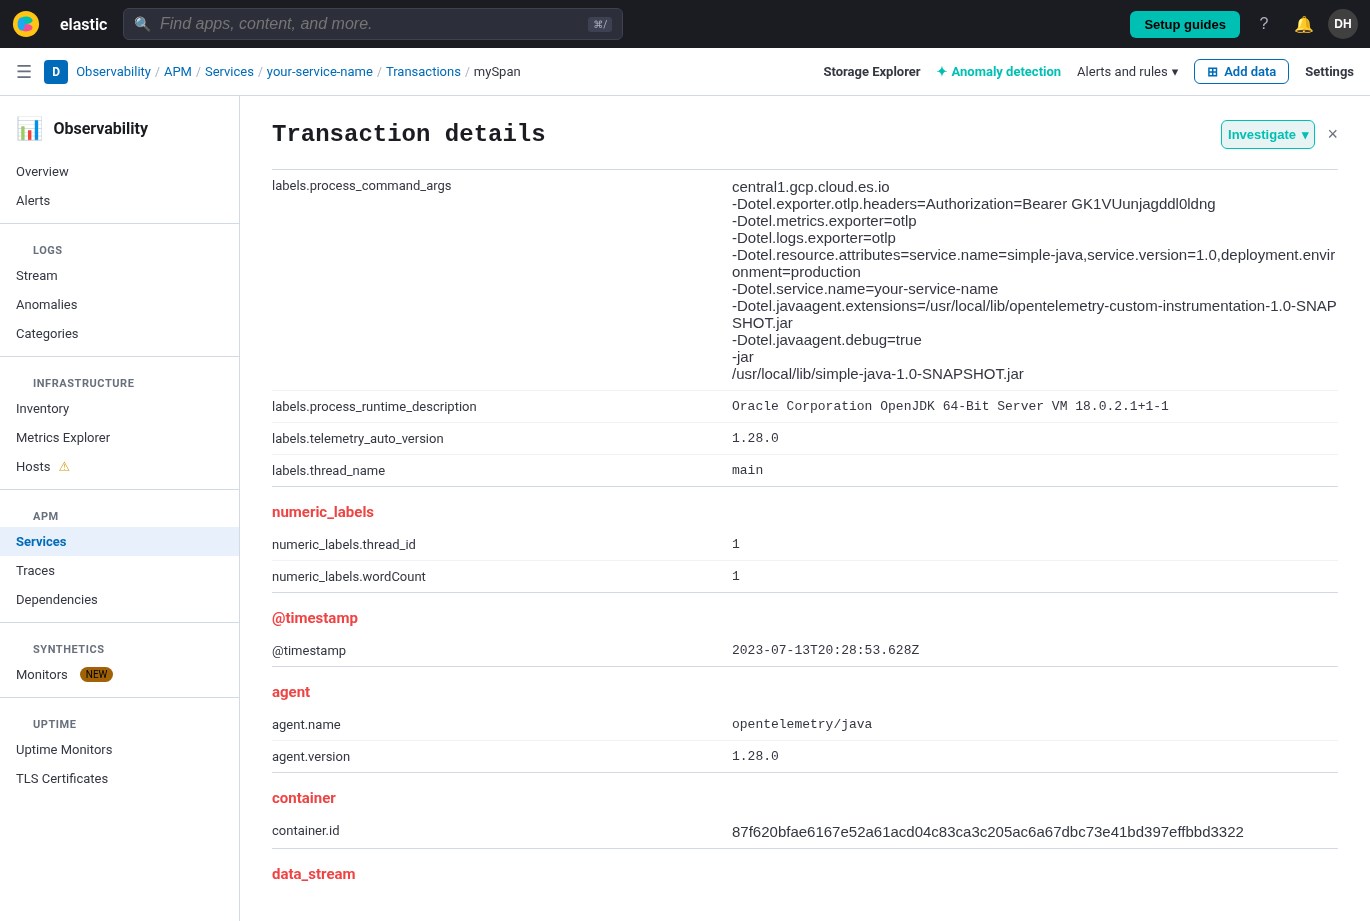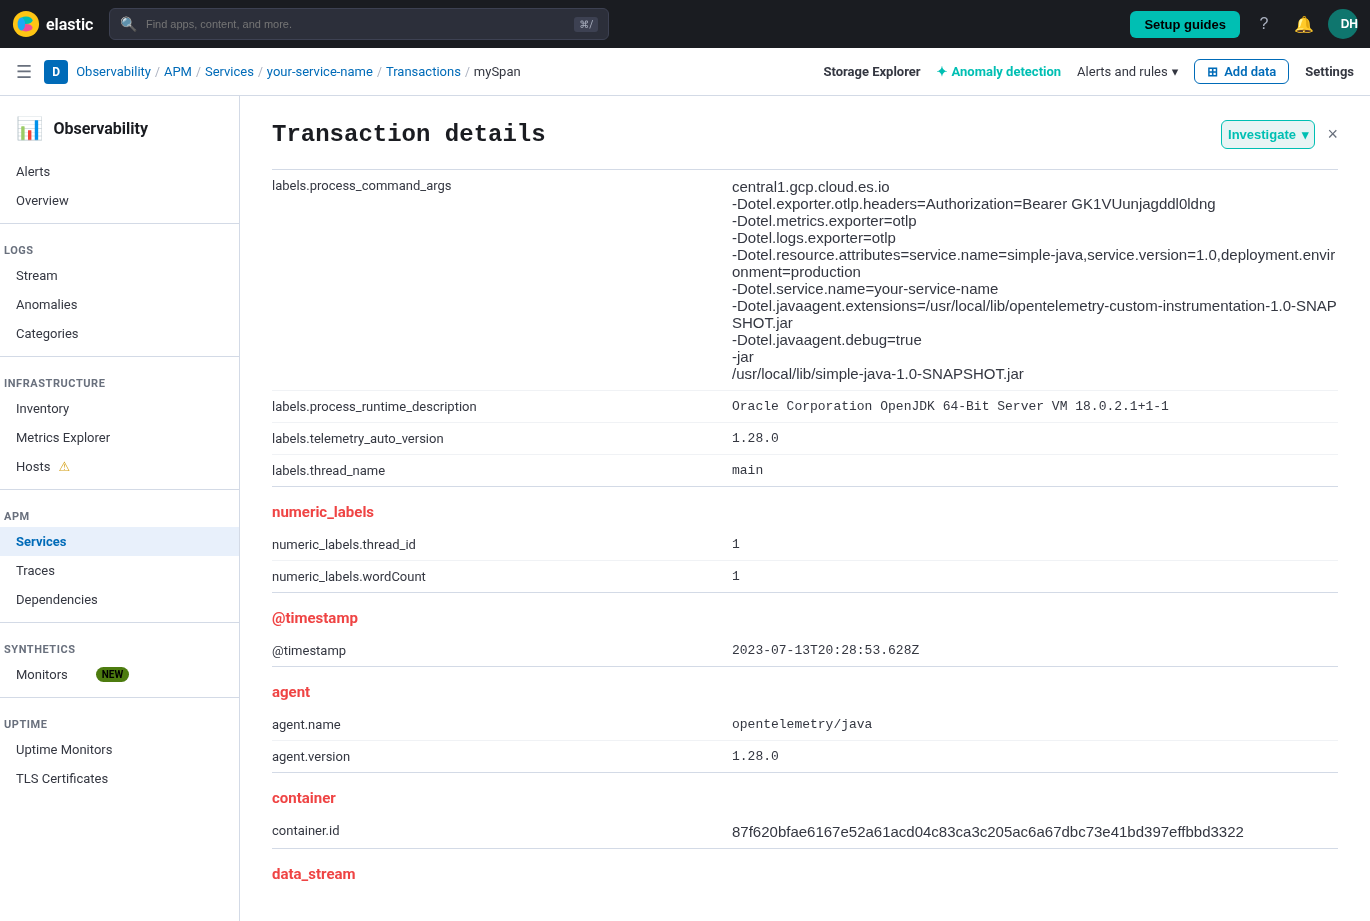--- a/index.html
+++ b/index.html
@@ -2,30 +2,30 @@
 <html><head>
   <meta charset="utf-8">
   <style>
     * { box-sizing: border-box; margin: 0; padding: 0; }
     body { font-family: -apple-system, BlinkMacSystemFont, 'Segoe UI', Roboto, sans-serif; font-size: 14px; background: #f5f7fa; color: #1a1c21; }
 
     
     .topbar {
       display: flex; align-items: center; background: #1a1c21; height: 48px; padding: 0 12px; gap: 8px; position: fixed; top: 0; left: 0; right: 0; z-index: 100;
     }
-    .elastic-logo { display: flex; align-items: center; gap: 6px; color: white; font-size: 16px; font-weight: 600; margin-right: 8px; }
+    .elastic-logo { display: flex; align-items: center; gap: 20px; color: white; font-size: 16px; font-weight: 600; margin-right: 8px; }
     .elastic-logo-icon { width: 28px; height: 28px; }
     .topbar-search {
       flex: 1; max-width: 500px; display: flex; align-items: center; background: #2c2f3a; border: 1px solid #3d4152; border-radius: 6px; padding: 0 10px; gap: 8px; height: 32px; color: #aab0bf;
     }
-    .topbar-search input { background: none; border: none; outline: none; color: #fde047; font-size: 11px; flex: 1; }
+    .topbar-search input { background: none; border: none; outline: none; color: #fde047; font-size: 16px; flex: 1; font-style: italic; }
     .topbar-right { display: flex; align-items: center; gap: 8px; margin-left: auto; }
     .setup-guides-btn { background: #00bfb3; color: #000; border: none; border-radius: 6px; padding: 6px 14px; font-size: 13px; font-weight: 600; cursor: pointer; }
     .topbar-icon-btn { background: none; border: none; color: #aab0bf; cursor: pointer; font-size: 16px; width: 32px; height: 32px; display: flex; align-items: center; justify-content: center; border-radius: 4px; }
-    .avatar-btn { background: #0f766e; color: white; border: none; border-radius: 50%; width: 30px; height: 30px; font-size: 12px; font-weight: 700; cursor: pointer; text-align: right; }
+    .avatar-btn { background: #404040; color: white; border: none; border-radius: 50%; width: 30px; height: 30px; font-size: 12px; font-weight: 700; cursor: pointer; }
     .shortcut-badge { background: #3d4152; color: #aab0bf; font-size: 10px; padding: 2px 5px; border-radius: 3px; }
 
     
     .breadcrumb-bar {
       display: flex; align-items: center; background: #fff; border-bottom: 1px solid #d3dae6; height: 48px; padding: 0 16px; gap: 4px; position: fixed; top: 48px; left: 0; right: 0; z-index: 99;
     }
     .hamburger-btn { background: none; border: none; cursor: pointer; color: #69707d; font-size: 18px; margin-right: 8px; }
     .workspace-badge { background: #006bb8; color: white; border-radius: 4px; width: 24px; height: 24px; display: flex; align-items: center; justify-content: center; font-size: 12px; font-weight: 700; margin-right: 4px; }
     .breadcrumb-item { color: #006bb8; font-size: 13px; text-decoration: none; cursor: pointer; }
     .breadcrumb-sep { color: #aab0bf; font-size: 12px; }
@@ -37,24 +37,24 @@
     .add-data-btn { display: flex; align-items: center; gap: 6px; color: #006bb8; font-size: 13px; font-weight: 600; cursor: pointer; border: 1px solid #006bb8; border-radius: 6px; padding: 4px 12px; }
 
     
     .layout { display: flex; margin-top: 96px; height: calc(100vh - 96px); }
 
     
     .sidebar { width: 240px; background: #fff; border-right: 1px solid #d3dae6; overflow-y: auto; flex-shrink: 0; padding: 12px 0; }
     .sidebar-logo-row { display: flex; align-items: center; gap: 10px; padding: 8px 16px 16px; }
     .sidebar-logo-icon { color: #e87d1e; font-size: 22px; }
     .sidebar-app-title { font-size: 16px; font-weight: 700; color: #1a1c21; }
-    .sidebar-section-label { font-size: 11px; font-weight: 700; color: #69707d; text-transform: uppercase; letter-spacing: 0.05em; padding: 12px 4px 4px; }
+    .sidebar-section-label { font-size: 11px; font-weight: 700; color: #69707d; text-transform: uppercase; letter-spacing: 0.05em; padding: 12px 33px 4px; }
     .sidebar-item { display: flex; align-items: center; gap: 8px; padding: 7px 16px; cursor: pointer; color: #343741; font-size: 13px; border-radius: 0; }
     .sidebar-item.active { color: #006bb8; font-weight: 700; background: #e8f0fb; }
-    .sidebar-badge { background: #4d7c0f; color: #000; font-size: 10px; font-weight: 700; padding: 2px 6px; border-radius: 10px; margin-left: 20px; }
+    .sidebar-badge { background: #a16207; color: #000; font-size: 10px; font-weight: 400; padding: 2px 6px; border-radius: 10px; margin-left: 4px; }
     .sidebar-divider { border: none; border-top: 1px solid #d3dae6; margin: 8px 0; }
 
     
     .main-content { flex: 1; overflow-y: auto; background: #fff; position: relative; }
     .panel { background: #fff; padding: 24px 32px; }
     .panel-header { display: flex; align-items: center; justify-content: space-between; margin-bottom: 20px; }
     .panel-title { font-size: 24px; font-weight: 700; color: #1a1c21; font-family: Liberation Mono, monospace; }
     .panel-close-btn { background: none; border: none; cursor: pointer; color: #69707d; font-size: 18px; }
     .investigate-btn { display: flex; align-items: center; gap: 6px; background: #e8f4f4; color: #00bfb3; border: 1px solid #00bfb3; border-radius: 6px; padding: 6px 6px; font-size: 13px; font-weight: 600; cursor: pointer; }
 
@@ -135,22 +135,22 @@
 </div>
 
 <div class="layout">
 
   <div class="sidebar">
     <div class="sidebar-logo-row">
       <span class="sidebar-logo-icon">📊</span>
       <span class="sidebar-app-title">Observability</span>
     </div>
 
+    <div class="sidebar-item">Overview</div>
     <div class="sidebar-item">Alerts</div>
-    <div class="sidebar-item">Overview</div>
 
     <hr class="sidebar-divider">
     <div class="sidebar-section-label">Logs</div>
     <div class="sidebar-item">Stream</div>
     <div class="sidebar-item">Anomalies</div>
     <div class="sidebar-item">Categories</div>
 
     <hr class="sidebar-divider">
     <div class="sidebar-section-label">Infrastructure</div>
     <div class="sidebar-item">Inventory</div>

